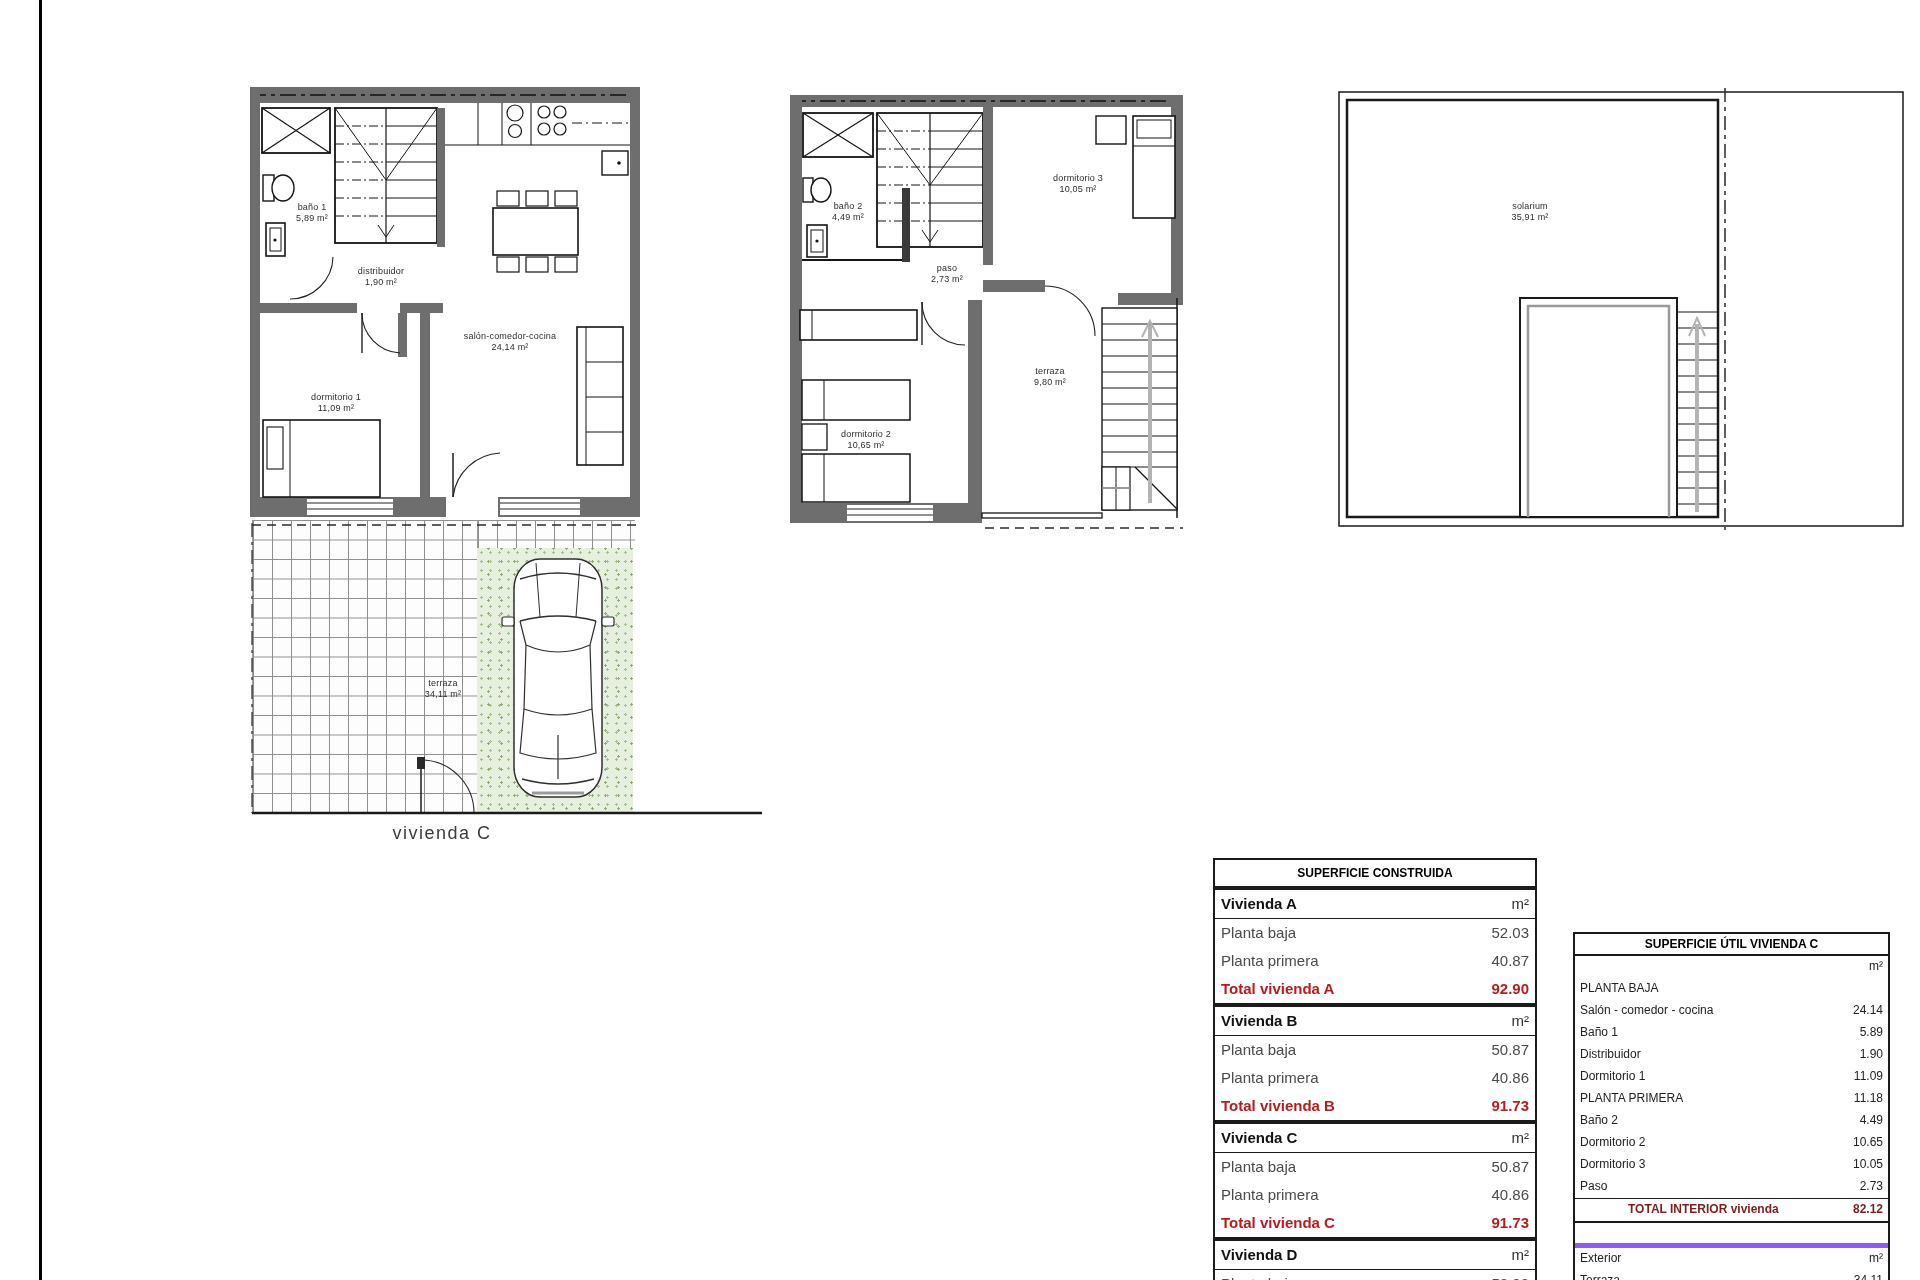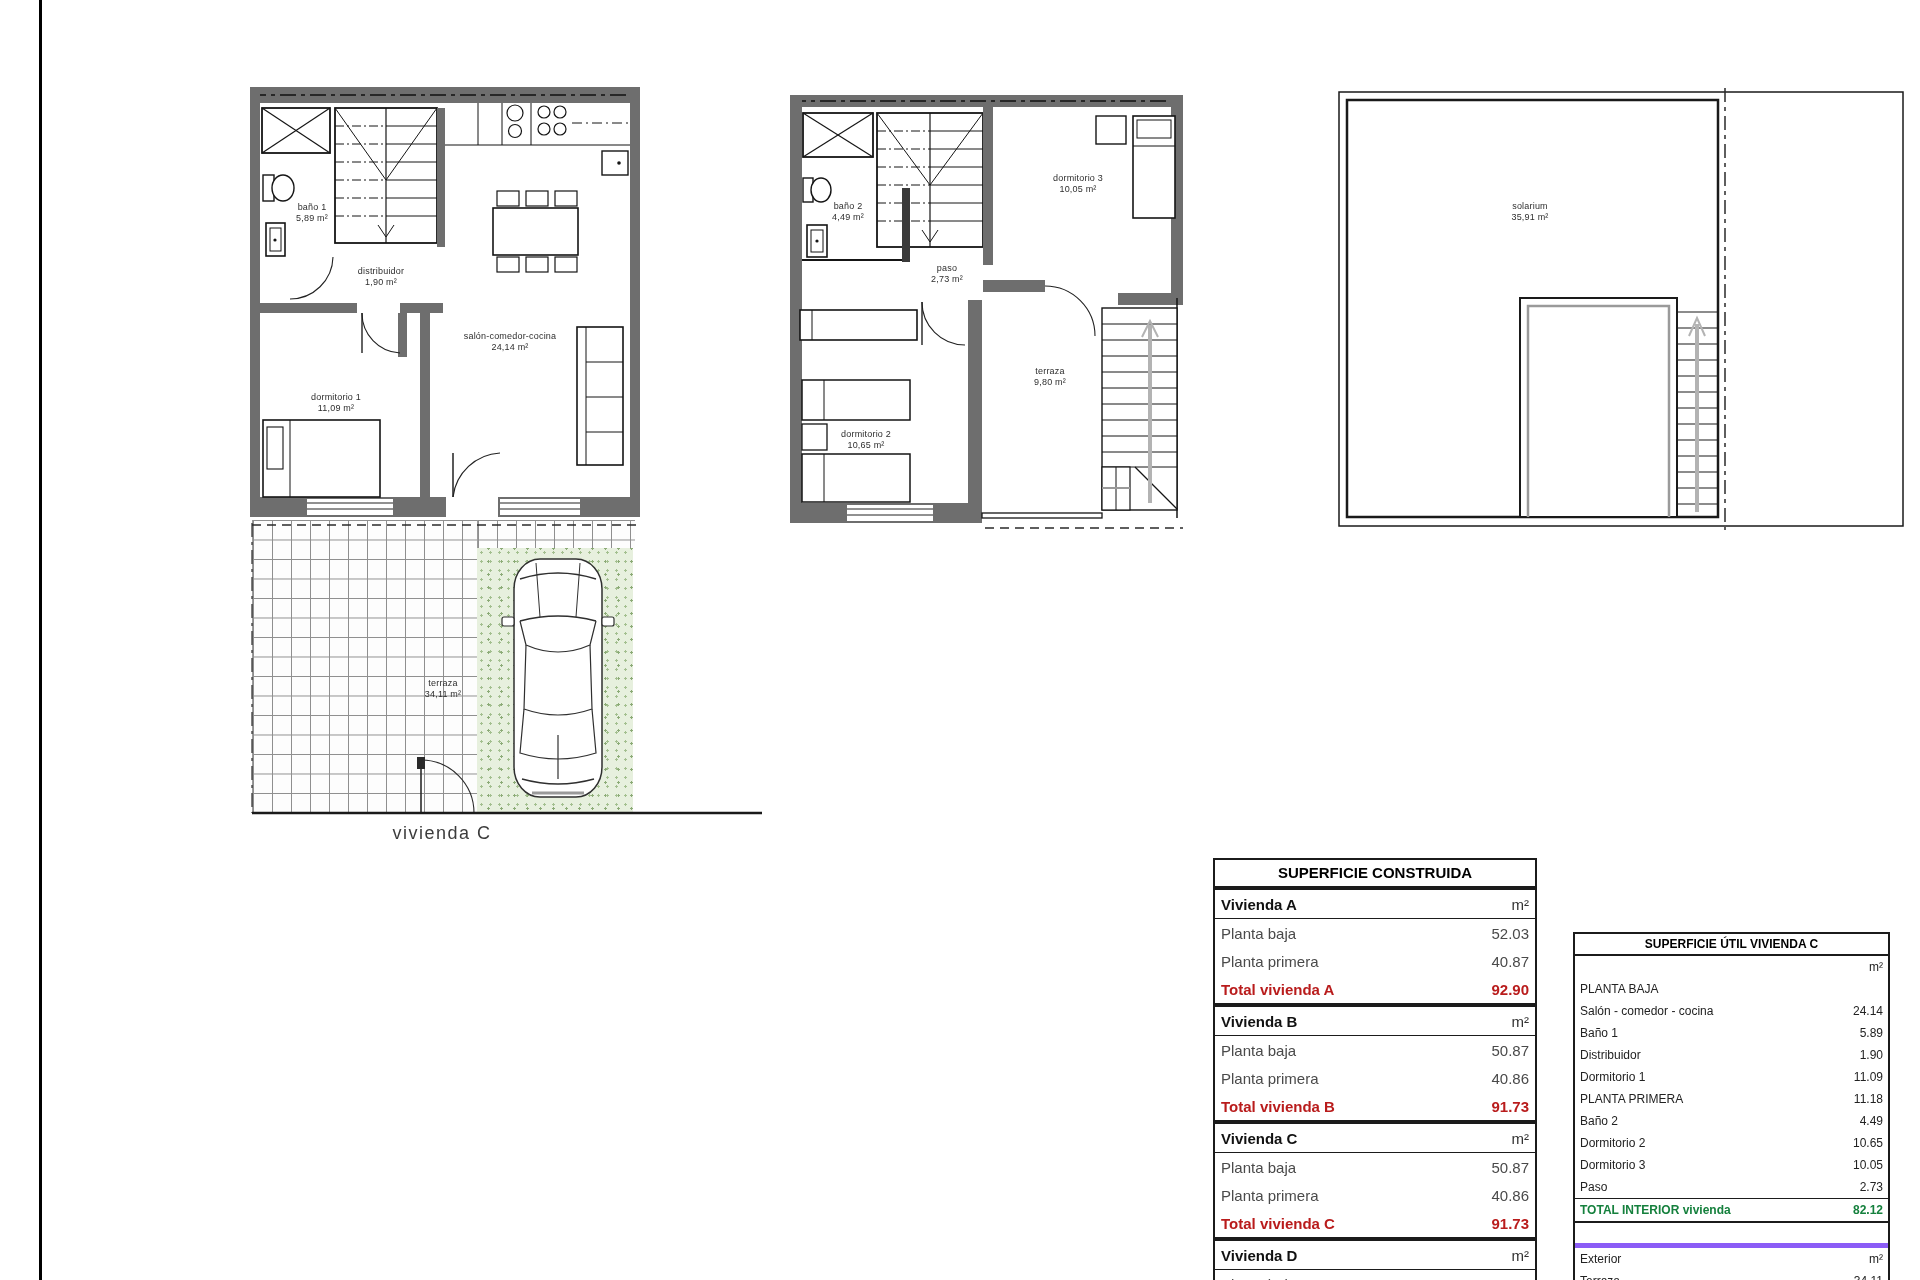--- a/index.html
+++ b/index.html
@@ -31,37 +31,37 @@
   .greenpatch{
     background-color:#e7f0de;
     background-image:radial-gradient(#a3bf8f 1px,transparent 1.4px),
                      radial-gradient(#8cab77 1px,transparent 1.4px);
     background-size:9px 9px,13px 13px;
     background-position:0 0,5px 7px;
   }
   
   .dtable{position:absolute;background:#fff;border:2px solid #1b1b1b;}
   .thead{font-weight:bold;text-align:center;color:#000;border-bottom:2px solid #1b1b1b;}
-  .trow{display:flex;justify-content:space-between;align-items:center;}
+  .trow{display:flex;justify-content:space-between;align-items:flex-start;}
   .trow .lab{padding-left:6px;}
   .trow .val{padding-right:6px;text-align:right;}
   .t1 {left:1213px;top:858px;width:320px;font-size:15px;}
-  .t1 .thead{height:26px;line-height:26px;font-size:15px;}
+  .t1 .thead{height:26px;line-height:26px;font-size:12px;}
   .t1 .trow{height:28px;line-height:27px;}
   .t1 .plain .lab,.t1 .plain .val{color:#4a4a4a;}
   .t1 .sec{border-top:2px solid #1b1b1b;border-bottom:1px solid #1b1b1b;}
   .t1 .sec .lab{color:#111;font-weight:600;}
   .t1 .sec .val{color:#333;}
   .t1 .tot{border-bottom:2px solid #1b1b1b;font-weight:bold;color:#b91c1c;}
   .t2 {left:1573px;top:932px;width:313px;font-size:12px;}
   .t2 .thead{height:20px;line-height:20px;font-size:12px;}
   .t2 .trow{height:22px;line-height:21px;color:#222;}
   .t2 .lab{padding-left:5px;}
   .t2 .val{padding-right:5px;}
-  .t2 .tot{border-top:1.5px solid #1b1b1b;border-bottom:2px solid #1b1b1b;font-weight:bold;color:#15803d;}
+  .t2 .tot{border-top:1.5px solid #1b1b1b;border-bottom:2px solid #1b1b1b;font-weight:bold;color:#7f1d1d;padding-left:48px;}
   .t2 .gap{height:20px;}
   .t2 .extstart{border-top:5px solid #8b5cf6;}
   svg{display:block;}
 </style>
 </head>
 <body>
 
 <div class="abs page-line"></div>
 
 <div class="abs" style="left:250px;top:85px;width:390px;height:432px;">

